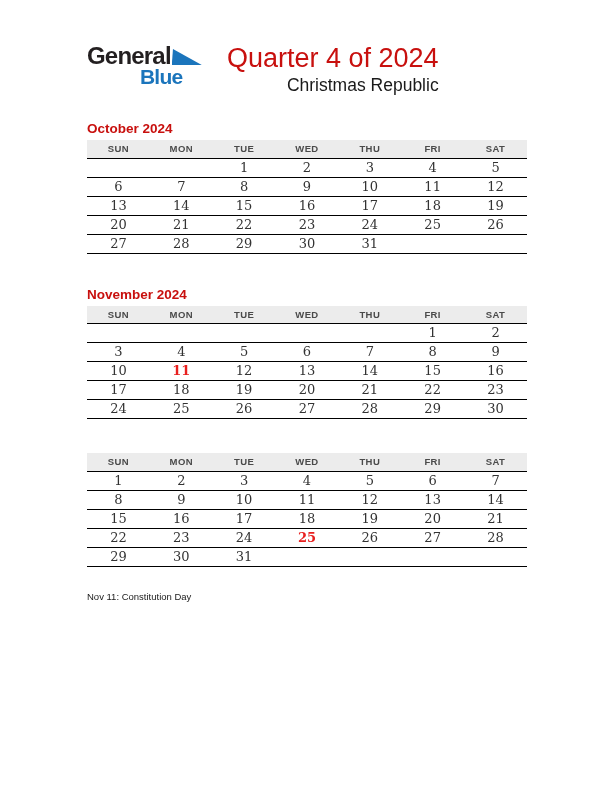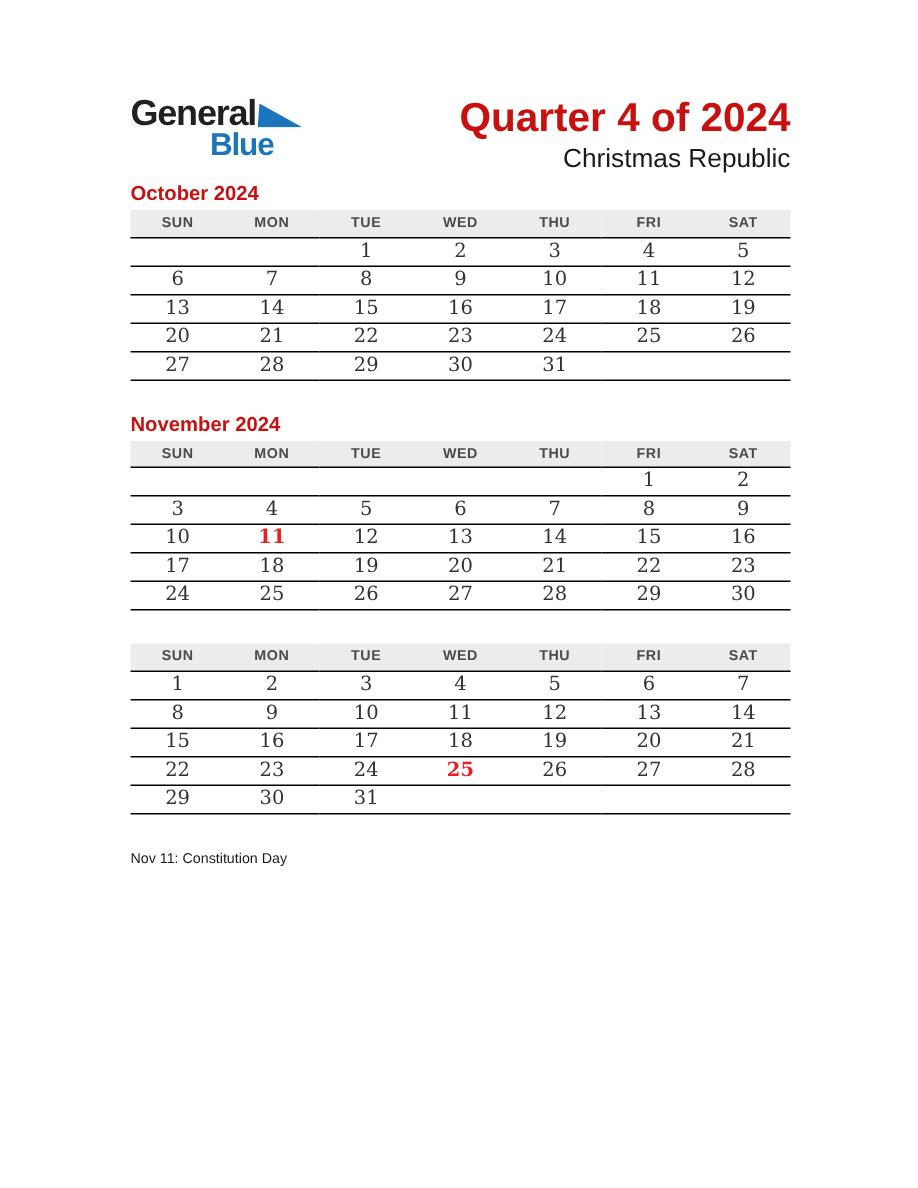--- a/index.html
+++ b/index.html
@@ -17,24 +17,23 @@
   html, body { background: #ffffff; }
   body {
     width: 612px; height: 792px;
     font-family: "Liberation Sans", sans-serif;
     overflow: hidden;
   }
   .content { width: 440px; margin-left: 87px; }
 
   
   .top {
-    padding-top: 64px;
+    padding-top: 44px;
     height: 102px;
     display: flex;
-    justify-content: space-between;
     align-items: flex-start;
   }
   .logo { width: 140px; }
   .logo-line1 { display: flex; align-items: flex-end; }
   .logo-general {
     font-size: 24px; line-height: 24px;
     font-weight: bold; letter-spacing: -0.8px;
     color: var(--logo-dark);
   }
   .logo-triangle {
@@ -46,31 +45,31 @@
   }
   .logo-blue-word {
     font-size: 21px; line-height: 20px;
     font-weight: bold; letter-spacing: -0.8px;
     color: var(--logo-blue);
     margin-left: 53px; margin-top: -1px;
   }
   .titles { text-align: right; }
   .page-title {
     font-size: 27px; line-height: 29px;
-    font-weight: bold;
+    font-weight: normal;
     color: var(--accent-red);
   }
   .page-subtitle {
     font-size: 17.5px; line-height: 24px;
     font-weight: normal;
     color: var(--note-text);
   }
 
   
-  .month { margin-top: 22px; }
+  .month { margin-top: 34px; }
   .month:first-child { margin-top: 20px; }
   .month-label {
     font-size: 13.5px; line-height: 14px;
     font-weight: bold;
     color: var(--accent-red);
     margin-bottom: 4px;
   }
   table.cal {
     width: 100%;
     border-collapse: collapse;

